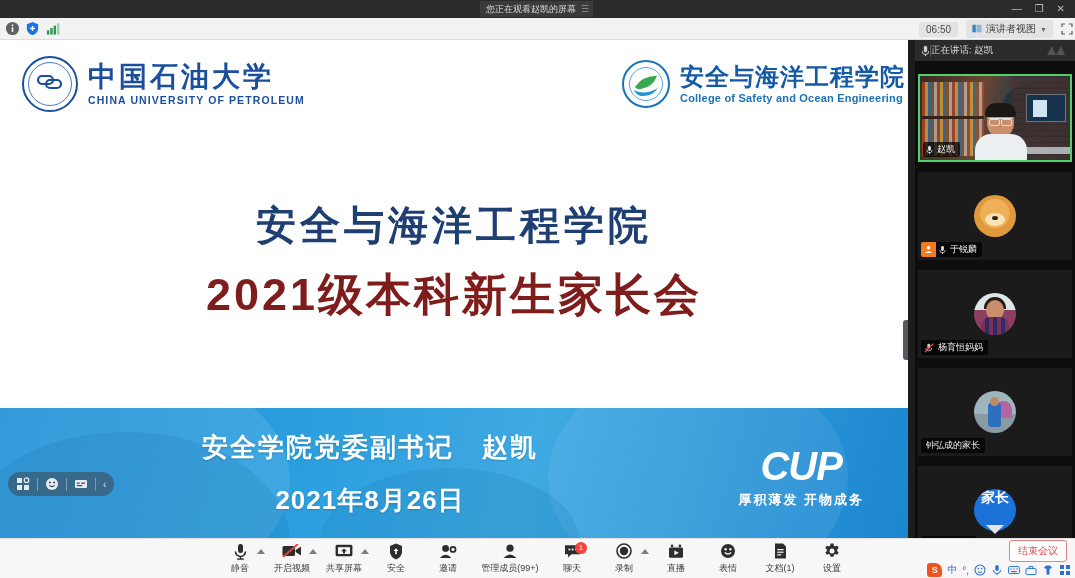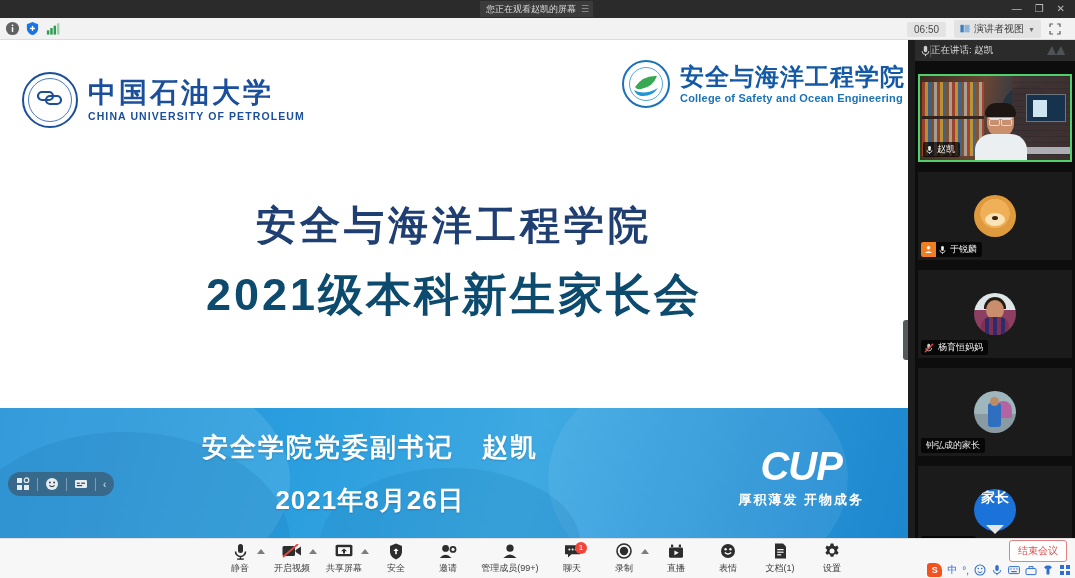--- a/index.html
+++ b/index.html
@@ -36,21 +36,21 @@
   .infobar {
     position: absolute; left: 0; top: 18px; width: 1075px; height: 22px;
     background: #f2f2f2; border-bottom: 1px solid #dcdcdc;
   }
   .infobar-left {
     position: absolute; left: 5px; top: 3px;
     display: flex; align-items: center; gap: 5px;
   }
   .ib-icon { width: 15px; height: 15px; display: block; }
   .infobar-right {
-    position: absolute; right: 14px; top: 2px;
+    position: absolute; right: 2px; top: 2px;
     display: flex; align-items: center; gap: 8px;
   }
   .timer-chip {
     background: #e3e3e3; border-radius: 2px;
     color: #4a4a4a; font-size: 10px; padding: 2px 7px;
   }
   .viewmode-chip {
     background: #e3e3e3; border-radius: 2px;
     color: #3a3a3a; font-size: 10px; padding: 2px 6px;
     display: flex; align-items: center; gap: 4px;
@@ -61,21 +61,21 @@
 
   
   .shared {
     position: absolute; left: 0; top: 40px; width: 908px; height: 498px;
     background: #ffffff; overflow: hidden;
   }
   .slide { position: absolute; inset: 0; background: #fff; }
 
   
   .logo-left {
-    position: absolute; left: 22px; top: 32px;
+    position: absolute; left: 22px; top: 16px;
     display: flex; align-items: center; gap: 10px;
   }
   .cup-seal {
     width: 56px; height: 56px; border-radius: 50%;
     border: 2px solid #1b4f9c; position: relative; background: #fff;
     flex: none;
   }
   .cup-seal::before {
     content: ""; position: absolute; inset: 4px;
     border-radius: 50%; border: 1px solid #4b79bd;
@@ -115,21 +115,21 @@
   
   .headline {
     position: absolute; left: 0; top: 160px; width: 908px;
     text-align: center;
   }
   .h-line1 {
     color: #1f3f73; font-size: 40px; font-weight: bold; letter-spacing: 4px;
     line-height: 1.25;
   }
   .h-line2 {
-    color: #0c4a6e; font-size: 45px; font-weight: bold; letter-spacing: 3px;
+    color: #7f1d1d; font-size: 45px; font-weight: bold; letter-spacing: 3px;
     line-height: 1.3; margin-top: 16px;
   }
 
   
   .band {
     position: absolute; left: 0; bottom: 0; width: 908px; height: 130px;
     background: linear-gradient(105deg, #1f8fd6 0%, #2a9ede 32%, #3fa9e2 58%, #1c86cf 100%);
     overflow: hidden;
   }
   .band .swoosh1 {

